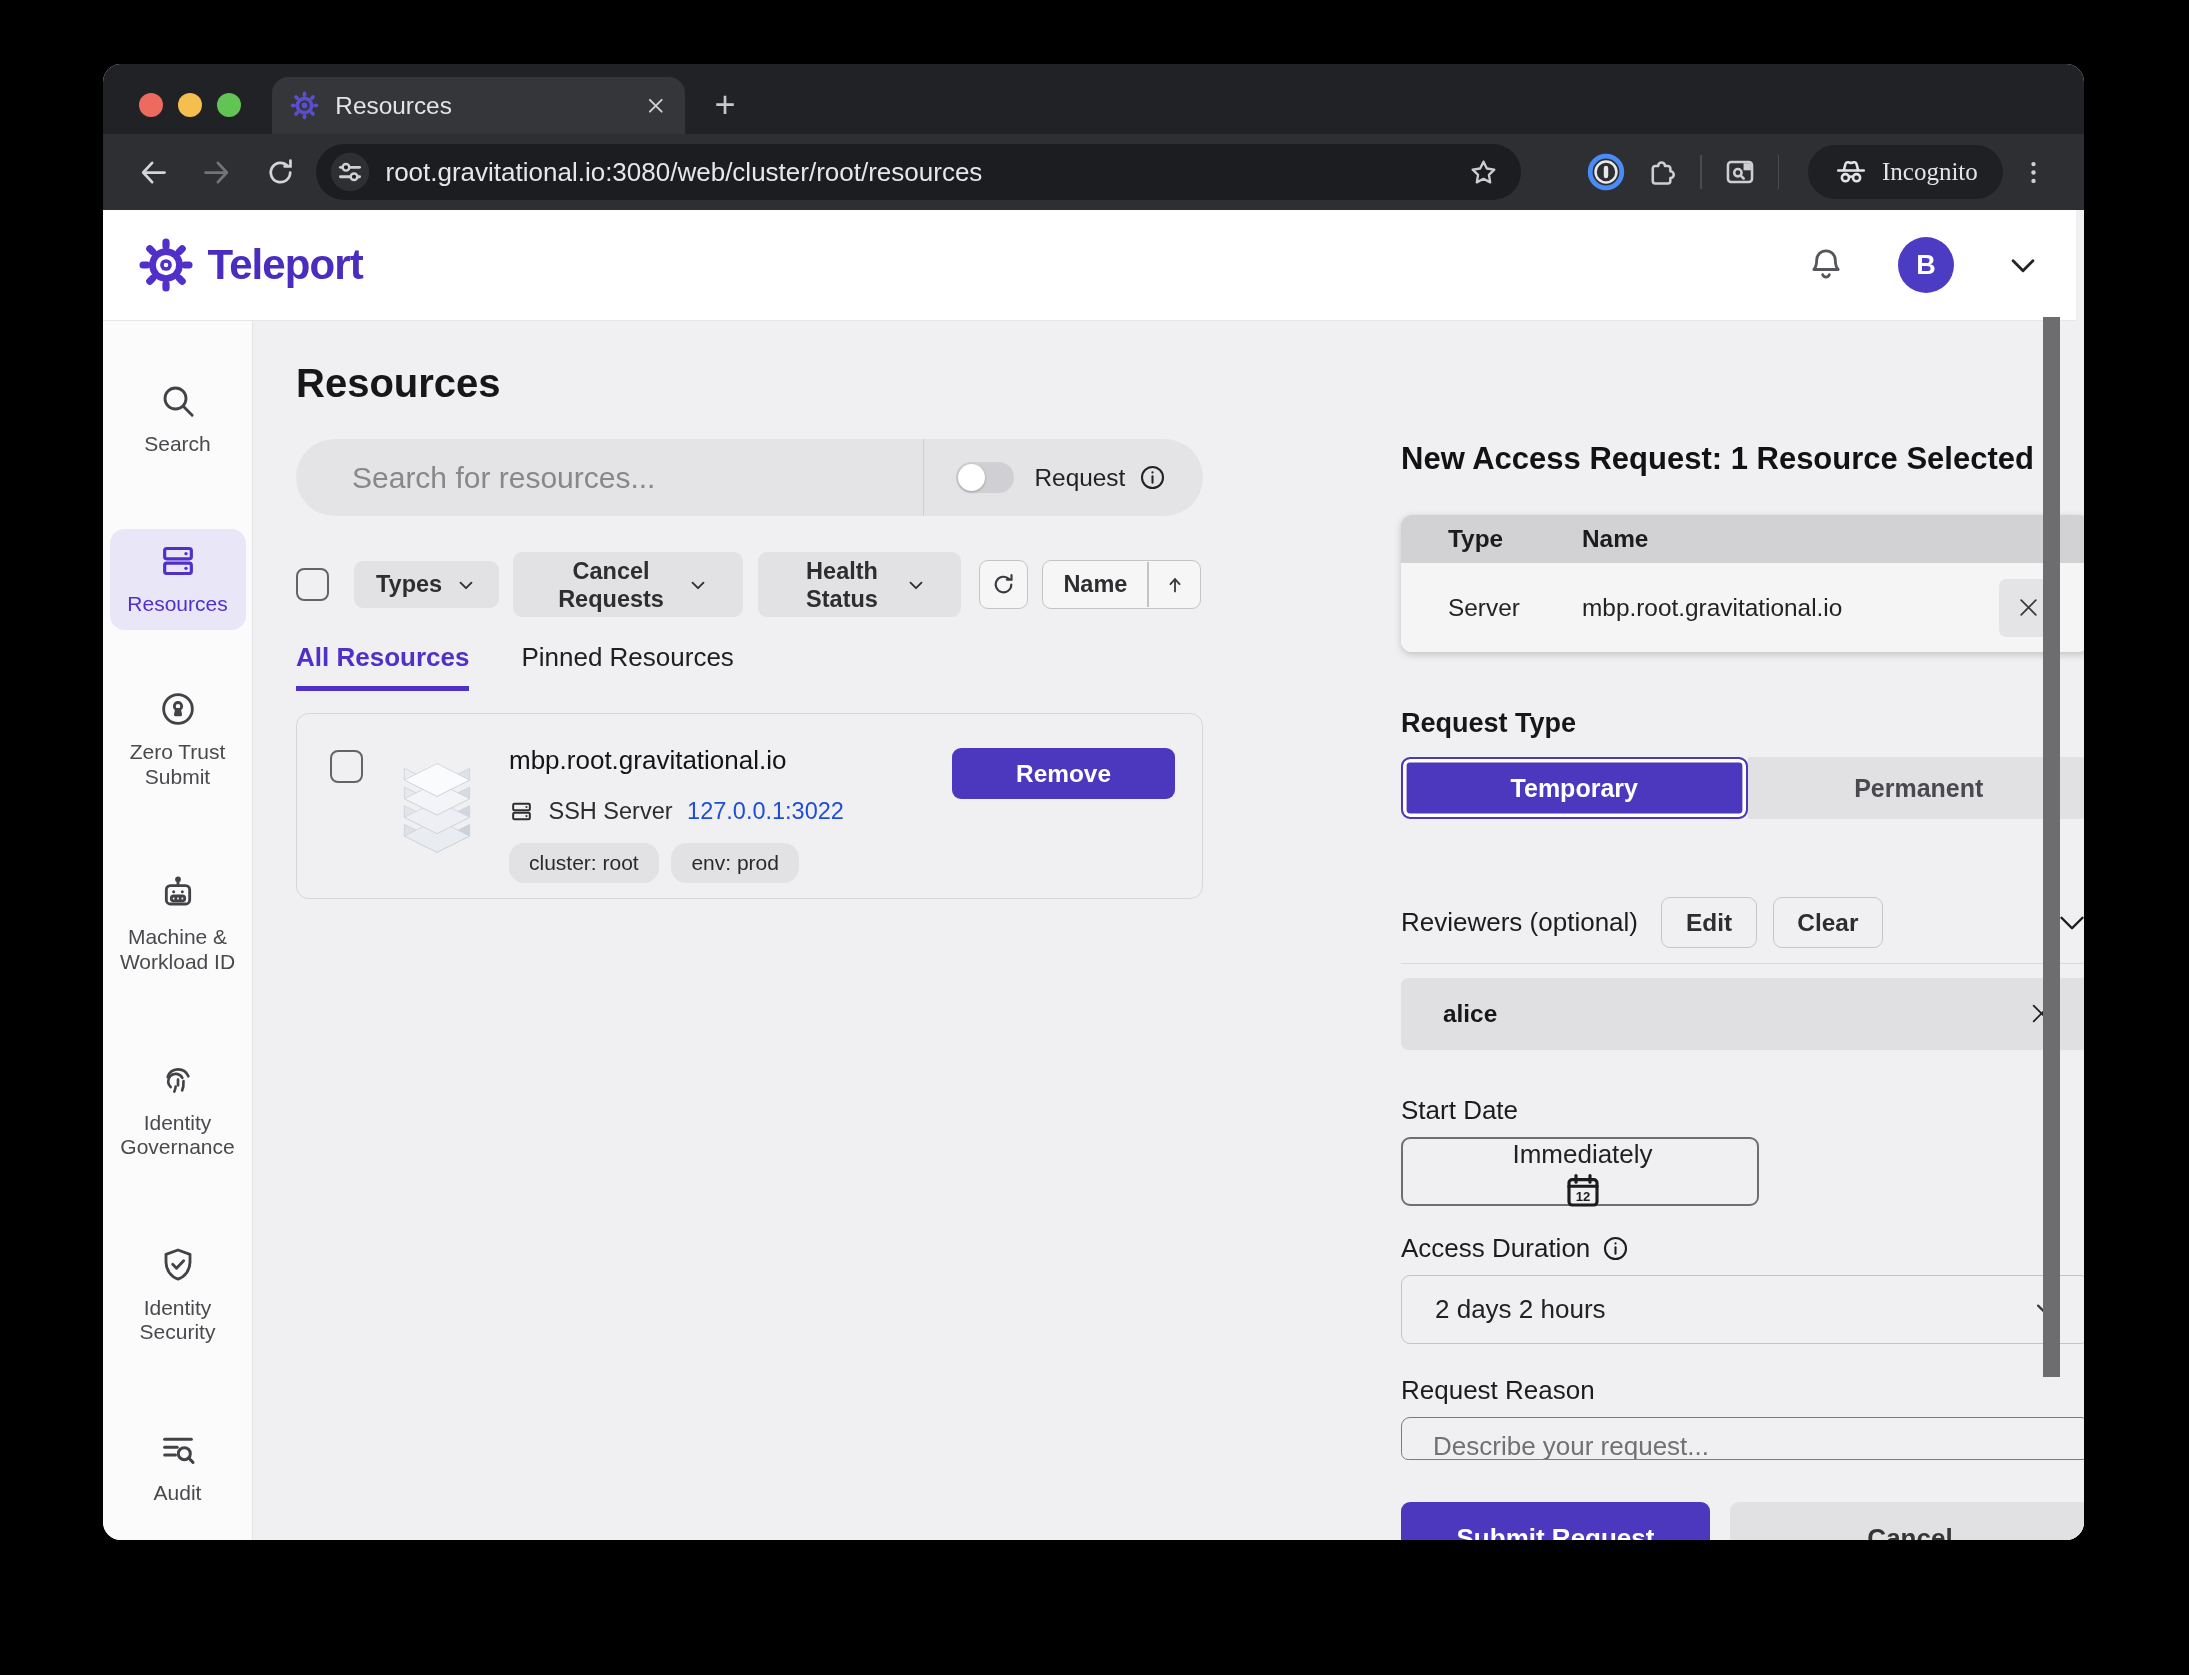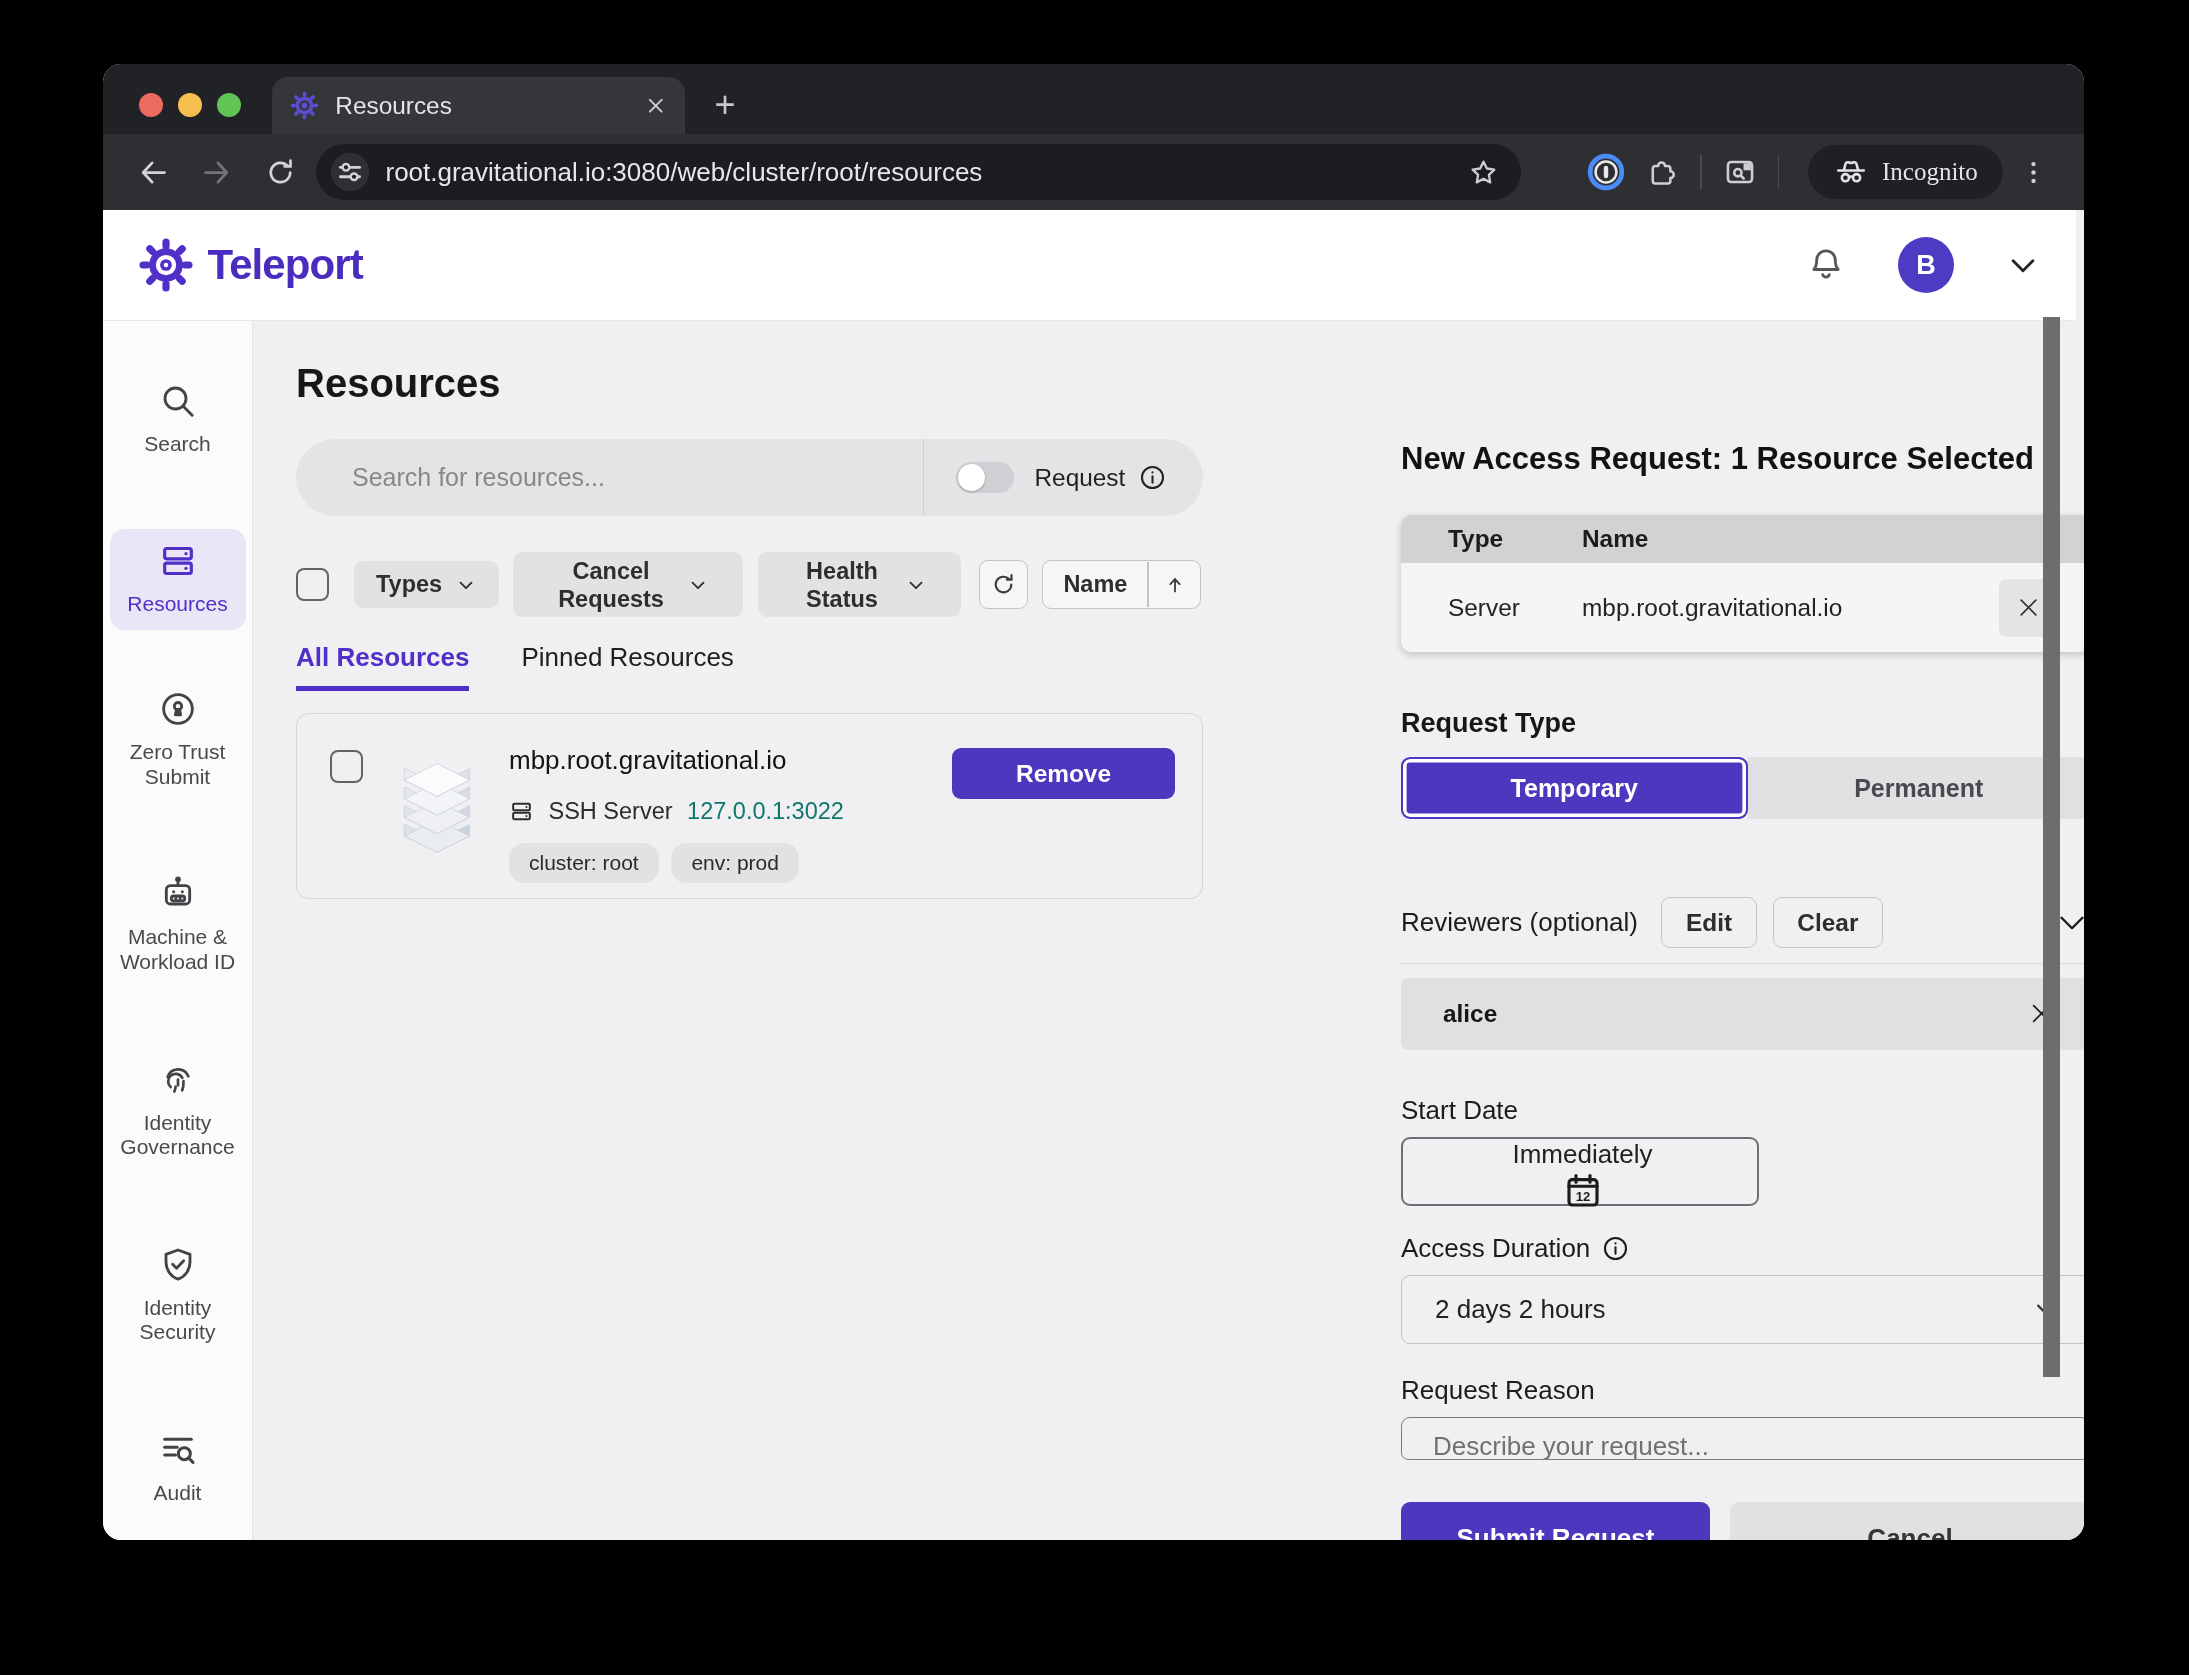--- a/index.html
+++ b/index.html
@@ -34,41 +34,41 @@
   .sidebar { position:absolute; top:257px; left:0; bottom:0; width:150px; background:#fbfbfc; border-right:0.9px solid #e3e3e5; display:flex; flex-direction:column; align-items:center; padding-top:47px; }
   .side-item { width:136px; display:flex; flex-direction:column; align-items:center; gap:11px; color:#4a4a4e; font-size:21px; line-height:24.4px; text-align:center; margin-bottom:60px; padding:12.7px 0; border-radius:14.5px; }
   .side-item.active { background:#e9e6f8; color:#512fc9; margin-bottom:47px; }
   .side-div { width:109px; height:0.9px; background:#d9d9db; margin:3.6px 0 42px; }
 
   
   .mainarea { position:absolute; top:257px; left:150px; right:0; bottom:0; background:#f0f0f2; overflow:hidden; }
   .leftcol { position:absolute; left:43px; top:40px; width:907px; }
   h1 { font-size:40px; font-weight:bold; color:#17171a; }
   .searchbar { margin-top:33px; height:77px; background:#e4e4e7; border-radius:39px; display:flex; align-items:center; padding:0 36px 0 56px; }
-  .search-ph { color:#88888b; font-size:25px; flex:1; }
+  .search-ph { color:#88888b; font-size:30px; flex:1; }
   .sb-div { width:0.9px; height:77px; background:#cfcfd2; margin-right:33px; }
   .toggle { width:58px; height:31px; background:#d0d0d4; border-radius:15.4px; position:relative; }
   .knob { position:absolute; left:1.8px; top:1.8px; width:27px; height:27px; border-radius:50%; background:#fff; box-shadow:0 0.9px 2.7px rgba(0,0,0,.25); }
   .adv-label { font-size:24.4px; color:#232326; margin:0 12.7px 0 20px; }
 
   .filterrow { margin-top:36px; display:flex; align-items:center; }
   .cbox { width:33px; height:33px; border:2.7px solid #646467; border-radius:8.1px; background:transparent; }
   .fbtn { background:#e2e2e5; border-radius:9px; display:flex; align-items:center; justify-content:center; gap:12.7px; font-weight:bold; font-size:23.5px; color:#2e2e30; }
   .fbtn .two { text-align:center; line-height:28px; }
   .obtn { background:#f6f6f7; border:1.8px solid #c4c4c7; border-radius:9px; display:flex; align-items:center; justify-content:center; }
 
   .tabsrow { margin-top:25px; display:flex; gap:52px; }
   .ptab { font-size:26px; padding-bottom:12.7px; }
   .ptab.active { color:#512fc9; font-weight:bold; border-bottom:5.4px solid #512fc9; }
   .ptab.idle { color:#202023; }
 
   .card { margin-top:22px; height:186px; border:1.8px solid #d6d6d9; border-radius:12.7px; display:flex; align-items:flex-start; padding:31px 27px 0 33px; }
   .card-title { font-size:26px; color:#141416; }
   .card-sub { margin-top:22px; display:flex; align-items:center; gap:14.5px; font-size:23.5px; color:#2c2c2f; }
-  .card-addr { color:#0f766e; }
+  .card-addr { color:#1d4ed8; }
   .pills { margin-top:18px; display:flex; gap:12.7px; }
   .pill { height:40px; background:#e2e2e5; border-radius:15.4px; display:flex; align-items:center; padding:0 20px; font-size:21px; color:#2a2a2d; }
   .removebtn { margin-left:auto; width:223px; height:51px; background:#4b38bf; border-radius:9px; color:#fff; font-weight:bold; font-size:24.4px; display:flex; align-items:center; justify-content:center; margin-top:3.6px; }
 
   
   .panel { position:absolute; left:1148px; top:120px; width:689px; }
   .panel h2 { font-size:31px; font-weight:bold; color:#121214; }
   .seltable { margin-top:38px; border-radius:11px; overflow:hidden; box-shadow:0 2.7px 7.2px rgba(0,0,0,.18); }
   .selhead { height:48px; background:#d2d2d5; display:flex; align-items:center; font-weight:bold; font-size:24.4px; color:#1c1c1e; }
   .selrow { height:89px; background:#f5f5f6; display:flex; align-items:center; font-size:24.4px; color:#232326; }

